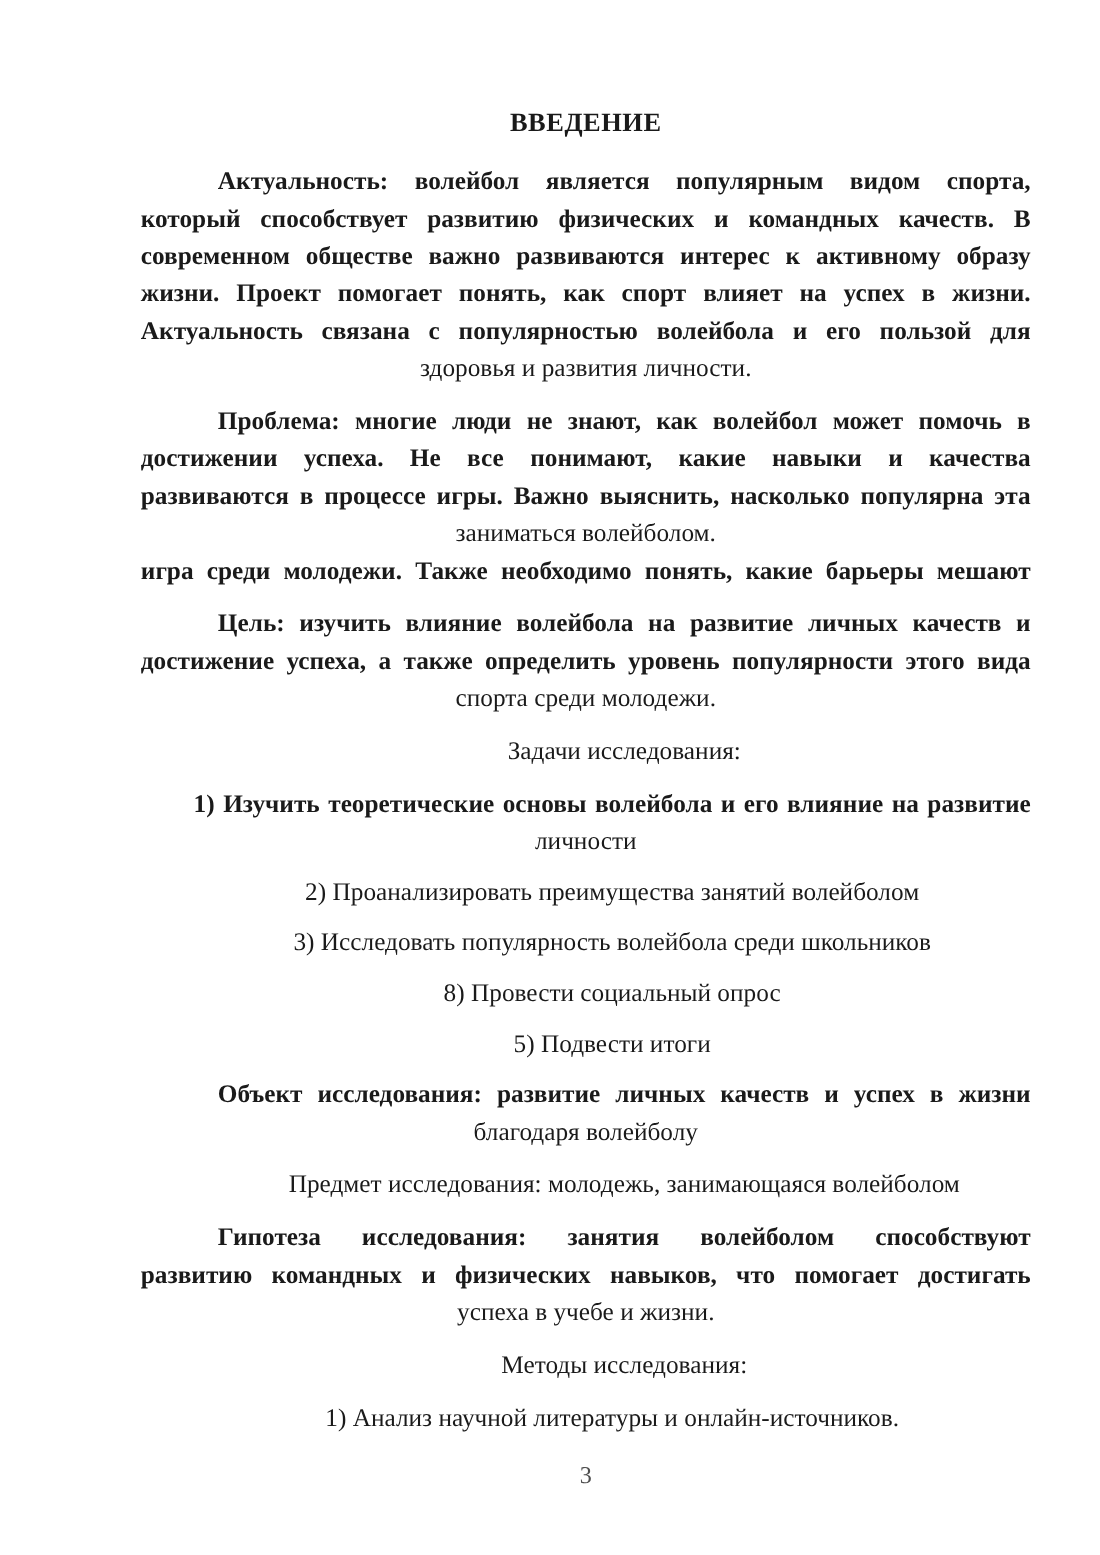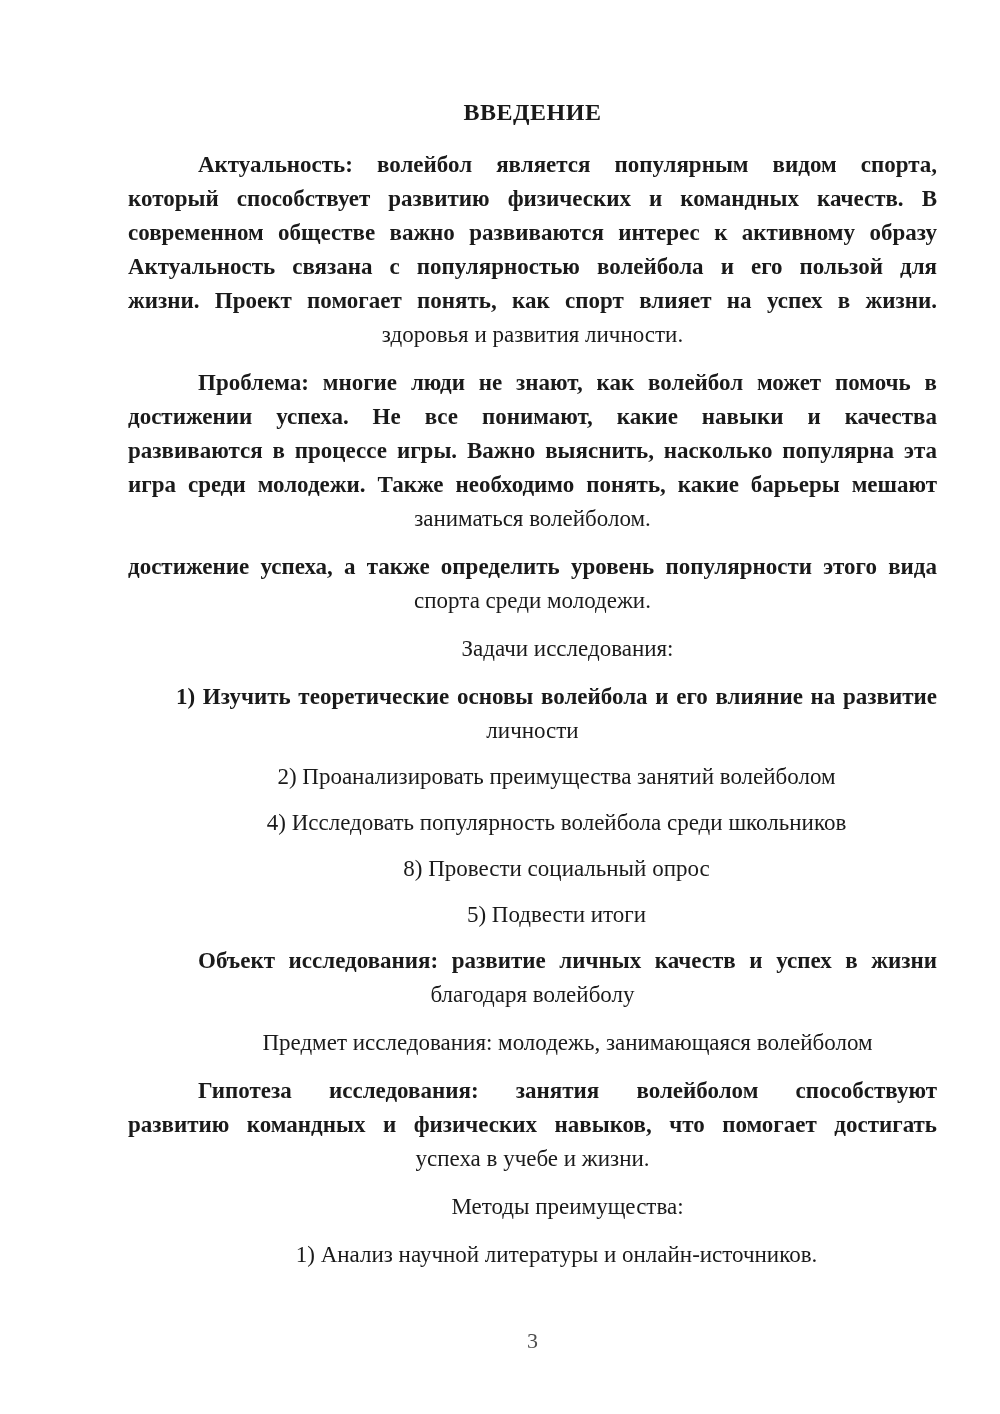--- a/index.html
+++ b/index.html
@@ -51,53 +51,54 @@
 <body>
 
 <div class="page">
 
   <h1 class="title">ВВЕДЕНИЕ</h1>
 
   <div class="para">
     <div class="line just indent">Актуальность: волейбол является популярным видом спорта,</div>
     <div class="line just">который способствует развитию физических и командных качеств. В</div>
     <div class="line just">современном обществе важно развиваются интерес к активному образу</div>
+    <div class="line just">жизни. Проект помогает понять, как спорт влияет на успех в жизни.</div>
     <div class="line just">Актуальность связана с популярностью волейбола и его пользой для</div>
-    <div class="line just">жизни. Проект помогает понять, как спорт влияет на успех в жизни.</div>
     <div class="line">здоровья и развития личности.</div>
   </div>
 
   <div class="para">
     <div class="line just indent">Проблема: многие люди не знают, как волейбол может помочь в</div>
     <div class="line just">достижении успеха. Не все понимают, какие навыки и качества</div>
     <div class="line just">развиваются в процессе игры. Важно выяснить, насколько популярна эта</div>
+    <div class="line">заниматься волейболом.</div>
     <div class="line just">игра среди молодежи. Также необходимо понять, какие барьеры мешают</div>
-    <div class="line">заниматься волейболом.</div>
   </div>
 
   <div class="para">
+    <div class="line just indent">Цель: изучить влияние волейбола на развитие личных качеств и</div>
     <div class="line just">достижение успеха, а также определить уровень популярности этого вида</div>
     <div class="line">спорта среди молодежи.</div>
   </div>
 
   <div class="para">
     <div class="line indent">Задачи исследования:</div>
   </div>
 
   <div class="para li">
     <div class="line just indent-list">1) Изучить теоретические основы волейбола и его влияние на развитие</div>
     <div class="line">личности</div>
   </div>
 
   <div class="para li">
     <div class="line indent-list">2) Проанализировать преимущества занятий волейболом</div>
   </div>
 
   <div class="para li">
-    <div class="line indent-list">4) Исследовать популярность волейбола среди школьников</div>
+    <div class="line indent-list">3) Исследовать популярность волейбола среди школьников</div>
   </div>
 
   <div class="para li">
     <div class="line indent-list">8) Провести социальный опрос</div>
   </div>
 
   <div class="para li">
     <div class="line indent-list">5) Подвести итоги</div>
   </div>
 
@@ -110,21 +111,21 @@
     <div class="line indent">Предмет исследования: молодежь, занимающаяся волейболом</div>
   </div>
 
   <div class="para">
     <div class="line just indent">Гипотеза исследования: занятия волейболом способствуют</div>
     <div class="line just">развитию командных и физических навыков, что помогает достигать</div>
     <div class="line">успеха в учебе и жизни.</div>
   </div>
 
   <div class="para">
-    <div class="line indent">Методы преимущества:</div>
+    <div class="line indent">Методы исследования:</div>
   </div>
 
   <div class="para li">
     <div class="line indent-list">1) Анализ научной литературы и онлайн-источников.</div>
   </div>
 
   <div class="page-num">3</div>
 
 </div>
 

